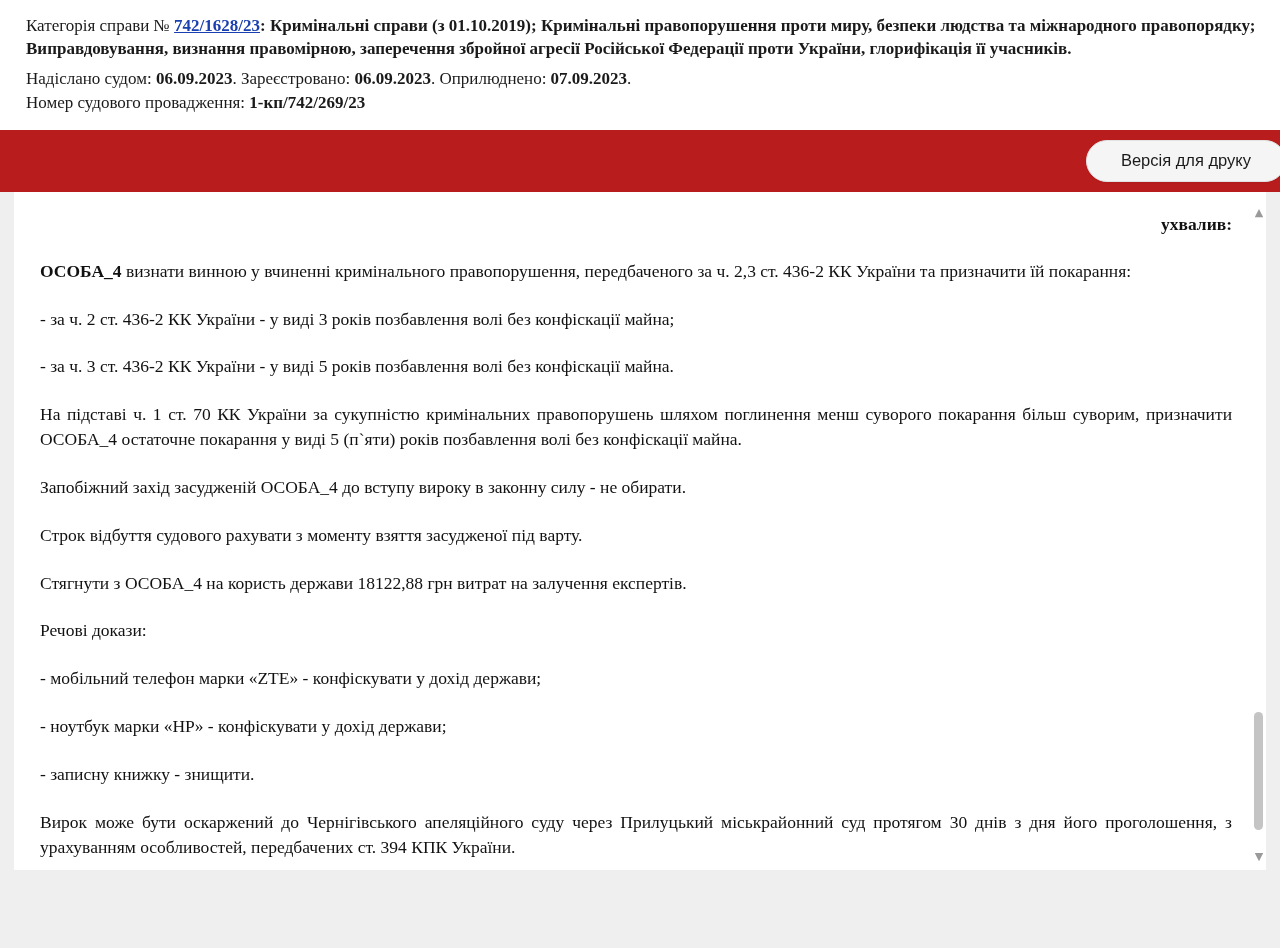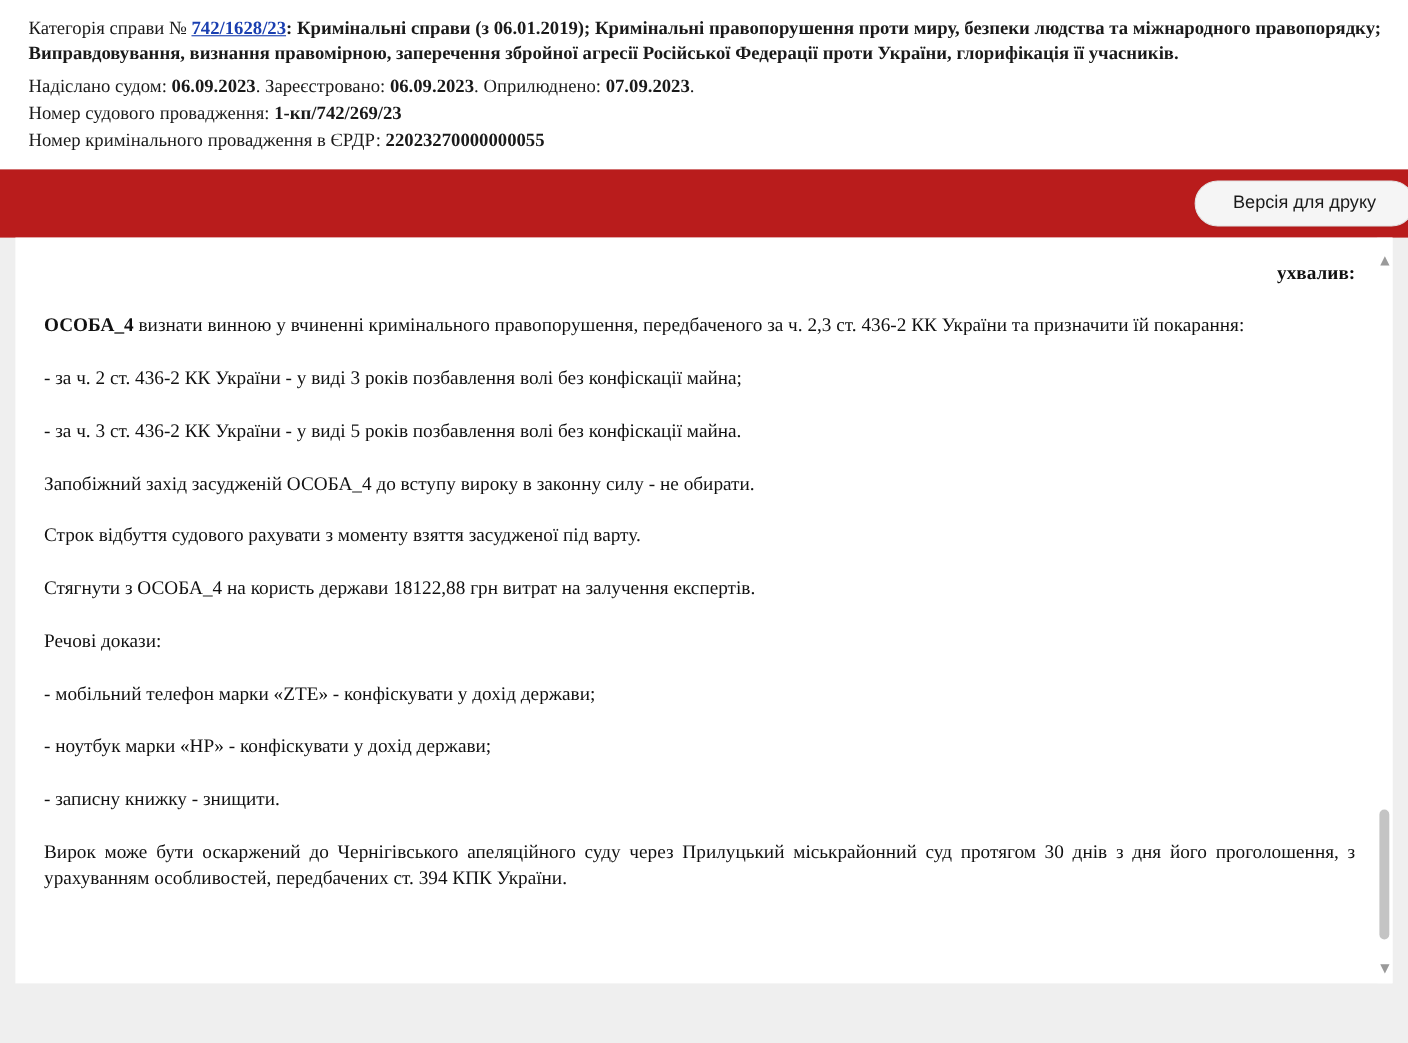--- a/index.html
+++ b/index.html
@@ -121,43 +121,41 @@
     cursor: pointer;
   }
 </style>
 </head>
 <body>
 
 <div class="page">
 
   <div class="meta-block">
     <div class="meta-line meta-cat">
-      <span>Категорія справи № </span><a class="case-link" href="#">742/1628/23</a><span class="b">: Кримінальні справи (з 06.01.2019); Кримінальні правопорушення проти миру, безпеки людства та міжнародного правопорядку; Виправдовування, визнання правомірною, заперечення збройної агресії Російської Федерації проти України, глорифікація її учасників.</span>
+      <span>Категорія справи № </span><a class="case-link" href="#">742/1628/23</a><span class="b">: Кримінальні справи (з 01.10.2019); Кримінальні правопорушення проти миру, безпеки людства та міжнародного правопорядку; Виправдовування, визнання правомірною, заперечення збройної агресії Російської Федерації проти України, глорифікація її учасників.</span>
     </div>
     <div class="meta-line">
       <span>Надіслано судом: </span><span class="b">06.09.2023</span><span>. </span><span>Зареєстровано: </span><span class="b">06.09.2023</span><span>. </span><span>Оприлюднено: </span><span class="b">07.09.2023</span><span>.</span>
     </div>
     <div class="meta-line">
       <span>Номер судового провадження: </span><span class="b">1-кп/742/269/23</span>
-    </div>
-    <div class="meta-line">
-      <span>Номер кримінального провадження в ЄРДР: </span><span class="b">22023270000000055</span>
     </div>
   </div>
 
   <div class="toolbar">
     <div class="print-btn">Версія для друку</div>
   </div>
 
   <div class="doc">
     <div class="center">ухвалив:</div>
     <div id="doc-paragraphs">
         <p><span class="b">ОСОБА_4</span><span> визнати винною у вчиненні кримінального правопорушення, передбаченого за ч. 2,3 ст. 436-2 КК України та призначити їй покарання:</span></p>
         <p><span>- за ч. 2 ст. 436-2 КК України - у виді 3 років позбавлення волі без конфіскації майна;</span></p>
         <p><span>- за ч. 3 ст. 436-2 КК України - у виді 5 років позбавлення волі без конфіскації майна.</span></p>
+        <p><span>На підставі ч. 1 ст. 70 КК України за сукупністю кримінальних правопорушень шляхом поглинення менш суворого покарання більш суворим, призначити ОСОБА_4 остаточне покарання у виді 5 (п`яти) років позбавлення волі без конфіскації майна.</span></p>
         <p><span>Запобіжний захід засудженій ОСОБА_4 до вступу вироку в законну силу - не обирати.</span></p>
         <p><span>Строк відбуття судового рахувати з моменту взяття засудженої під варту.</span></p>
         <p><span>Стягнути з ОСОБА_4 на користь держави 18122,88 грн витрат на залучення експертів.</span></p>
         <p><span>Речові докази:</span></p>
         <p><span>- мобільний телефон марки «ZTE» - конфіскувати у дохід держави;</span></p>
         <p><span>- ноутбук марки «HP» - конфіскувати у дохід держави;</span></p>
         <p><span>- записну книжку - знищити.</span></p>
         <p class="last"><span>Вирок може бути оскаржений до Чернігівського апеляційного суду через Прилуцький міськрайонний суд протягом 30 днів з дня його проголошення, з урахуванням особливостей, передбачених ст. 394 КПК України.</span></p>
       </div>
 

